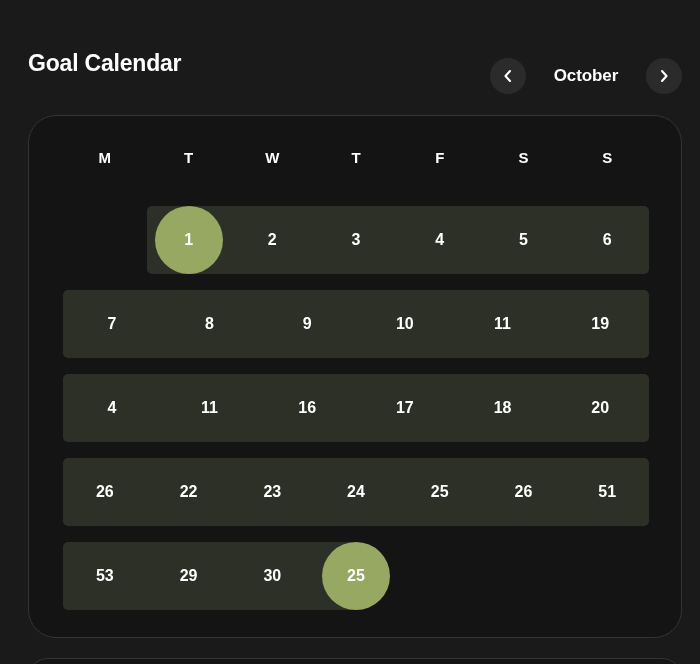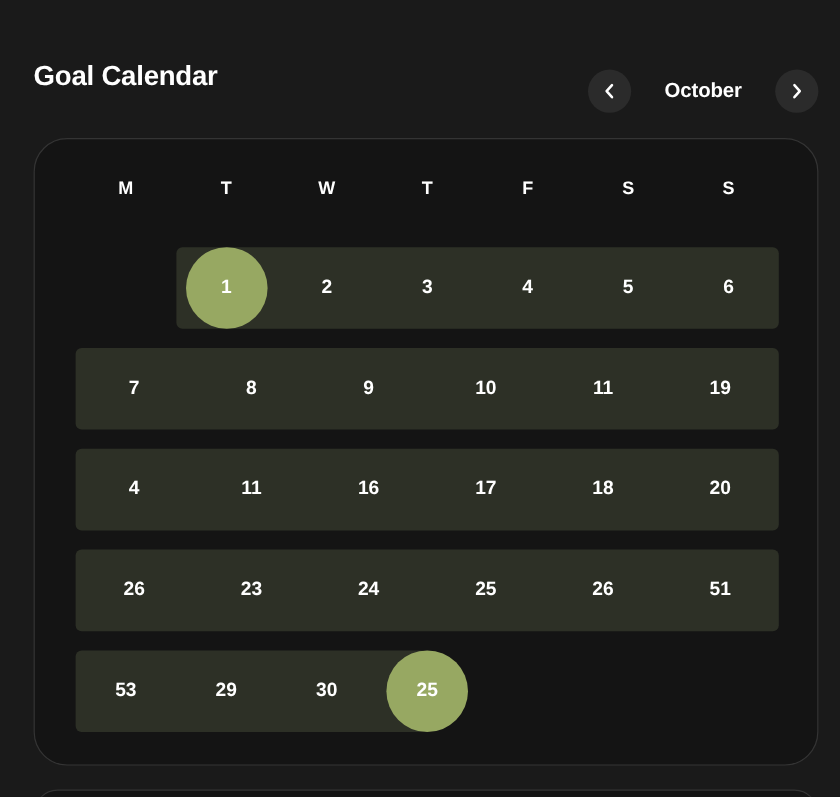--- a/index.html
+++ b/index.html
@@ -286,20 +286,23 @@
             </div>
           </div>
         </div>
         <div class="week">
           <div class="week-band" style="left: 0px; width: 586px;"></div>
           <div class="days">
             <div class="day">
               <span class="num">26</span>
             </div>
             <div class="day">
+              <span class="num">22</span>
+            </div>
+            <div class="day">
               <span class="num">23</span>
             </div>
             <div class="day">
               <span class="num">24</span>
             </div>
             <div class="day">
               <span class="num">25</span>
             </div>
             <div class="day">
               <span class="num">26</span>

